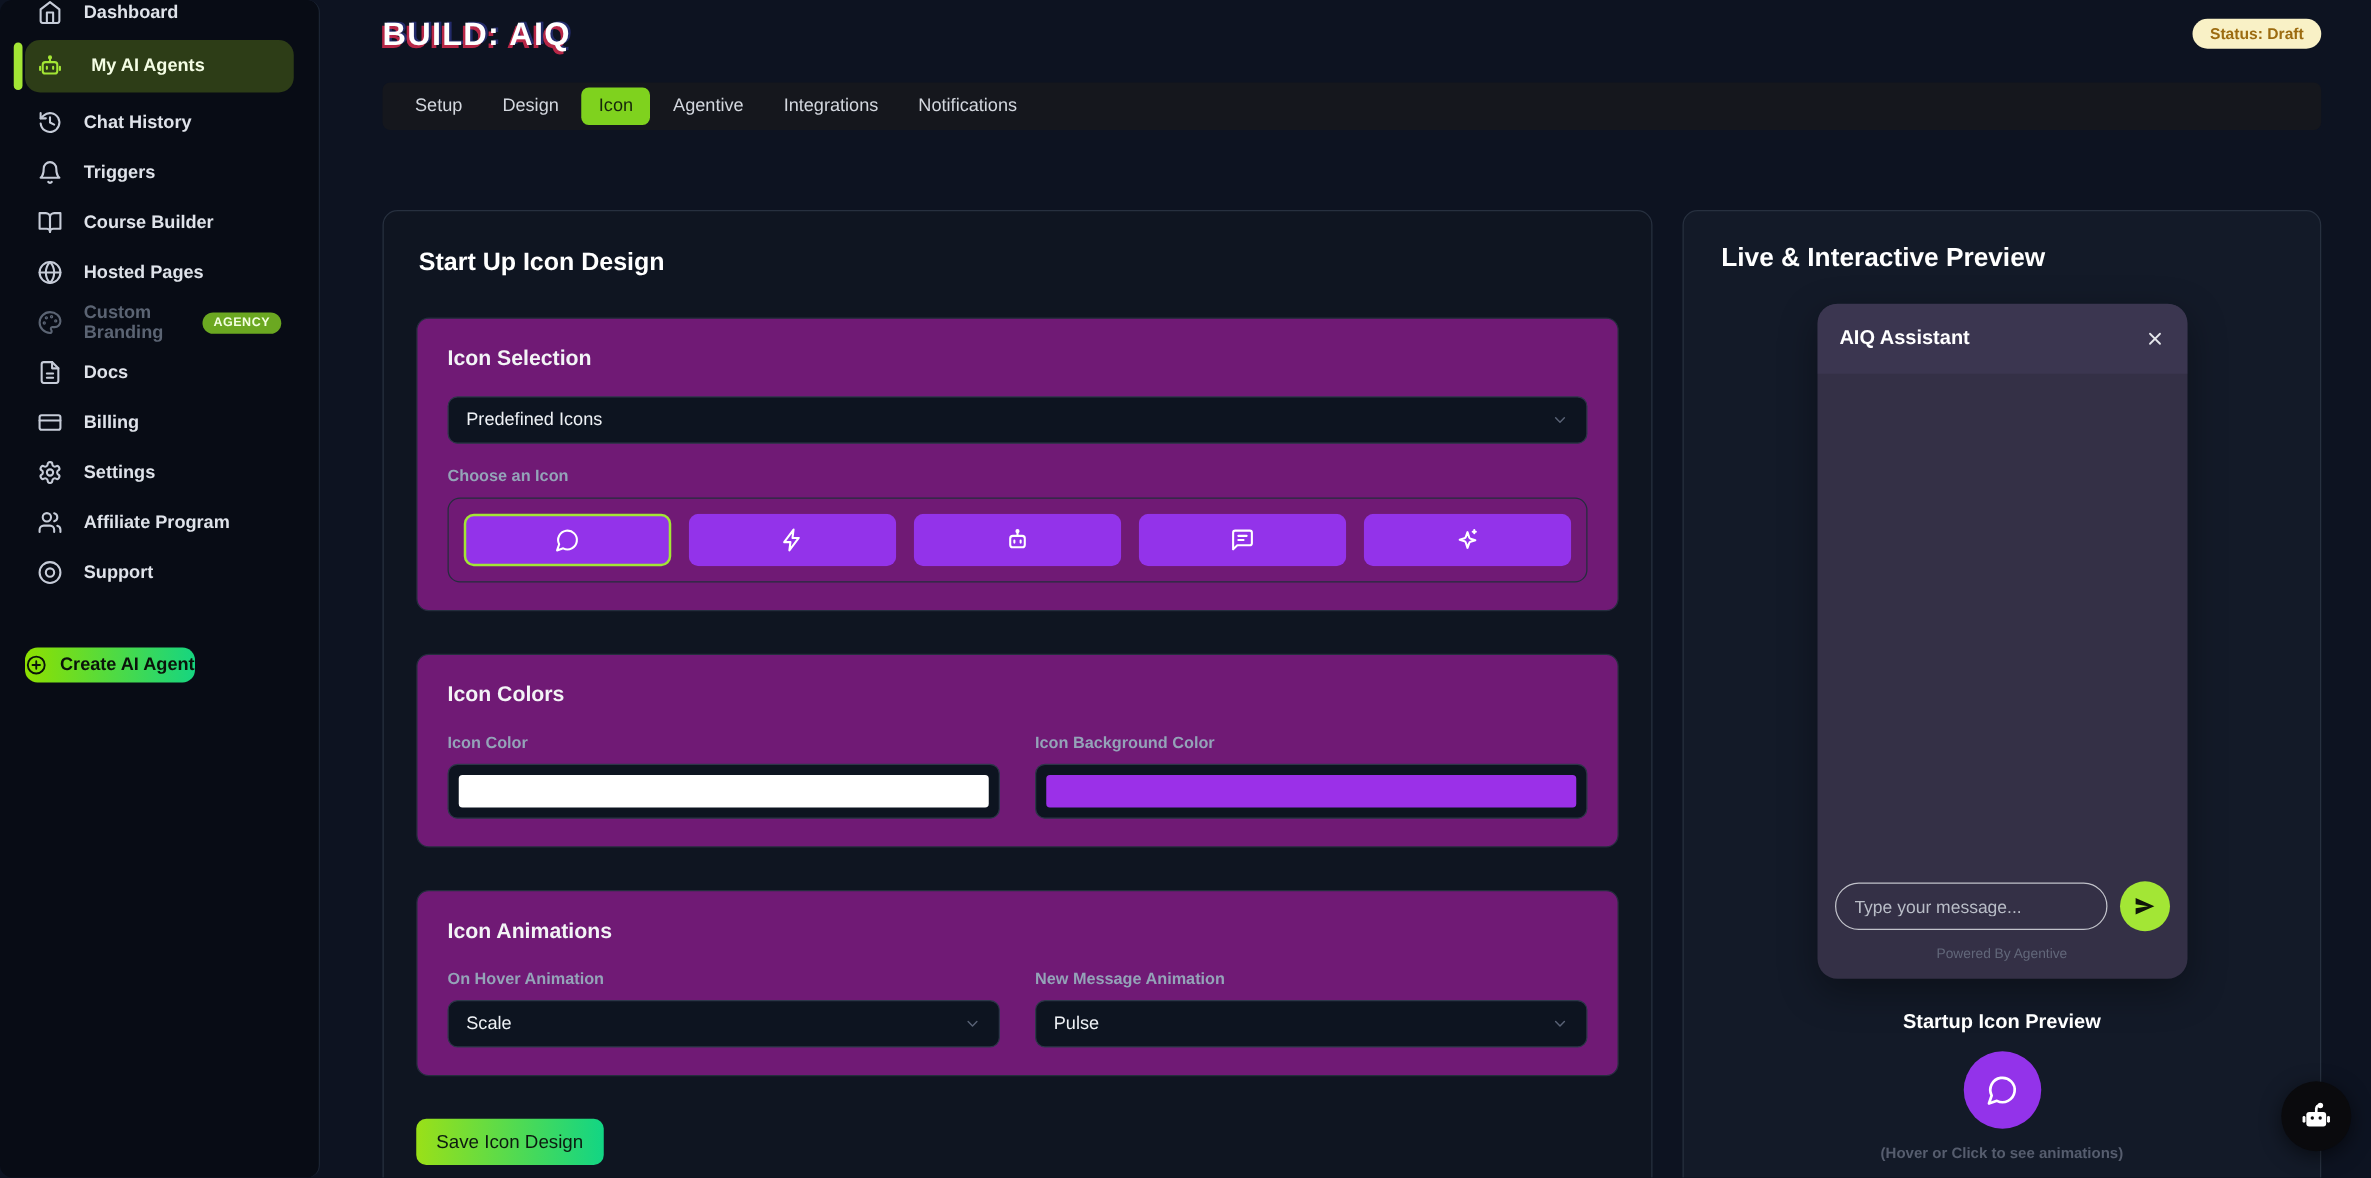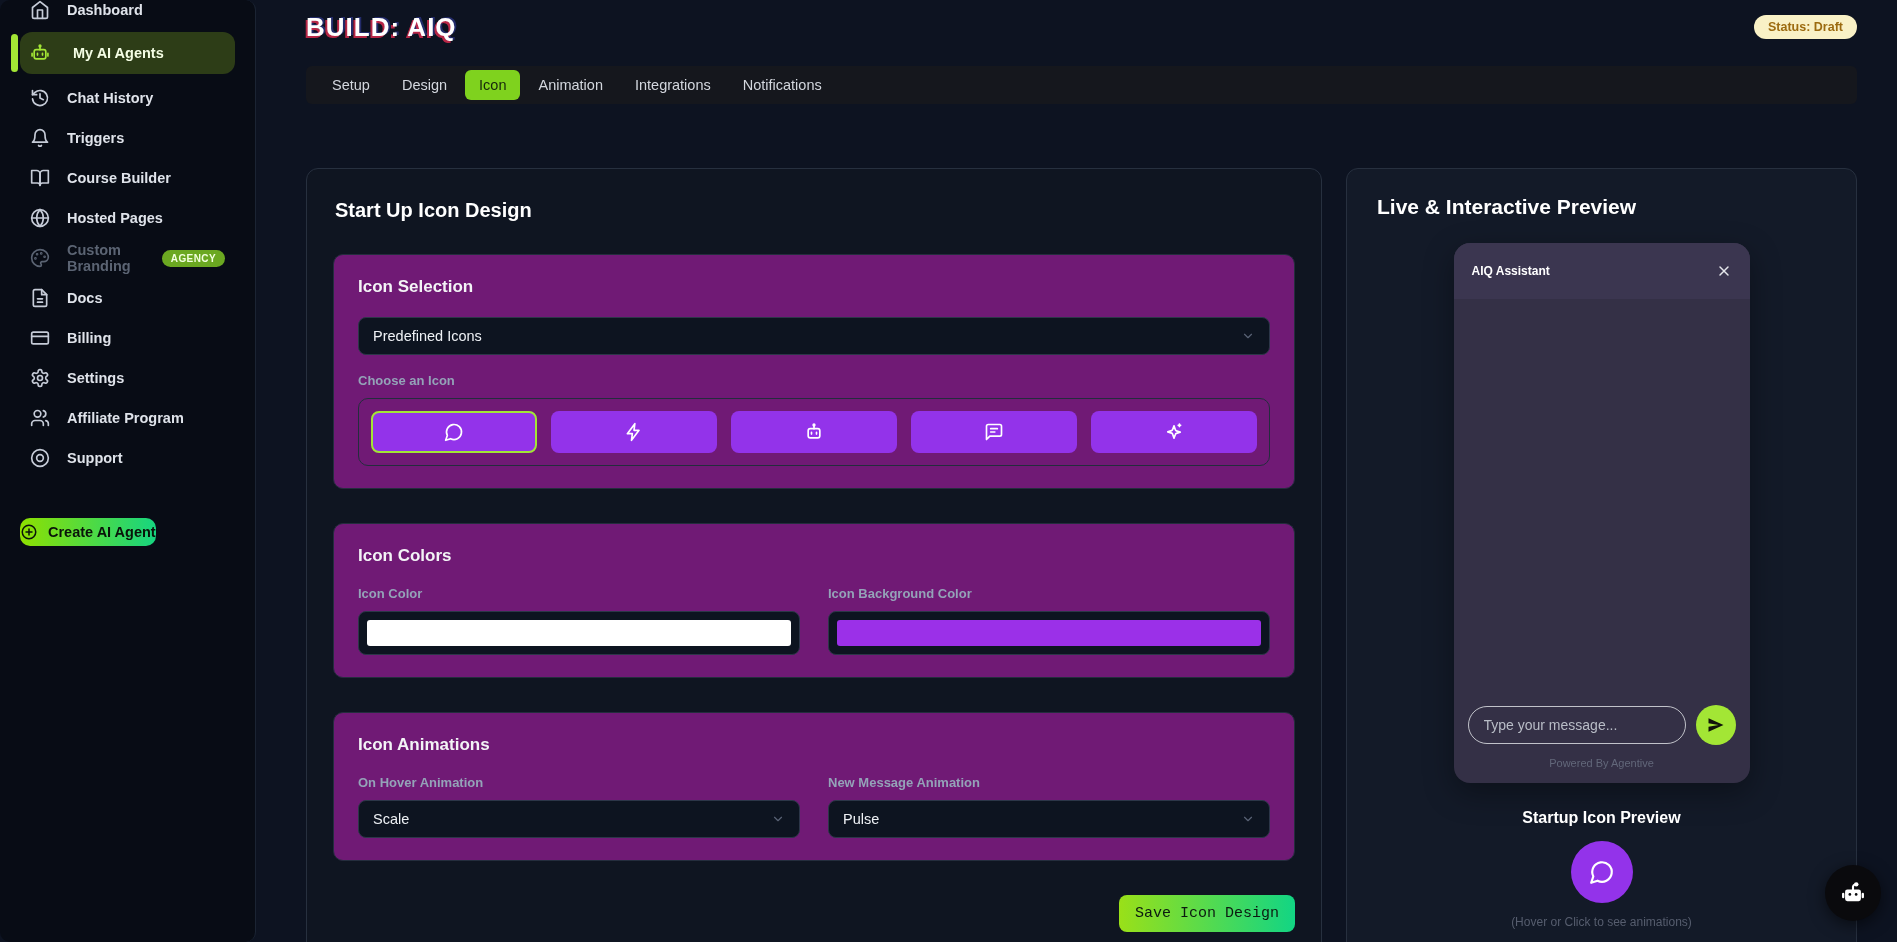--- a/index.html
+++ b/index.html
@@ -102,21 +102,21 @@
   .icon-btn {
     flex: 1; height: 42px; background: #9333ea; border: 2px solid transparent;
     border-radius: 8px; display: flex; align-items: center; justify-content: center;
     color: #ffffff; cursor: pointer;
   }
   .icon-btn.selected { border-color: #a3e635; }
   .two-col { display: flex; gap: 28px; }
   .col { flex: 1; }
   .swatch-wrap { border: 1px solid #2c3648; border-radius: 8px; padding: 8px; background: #0d1420; cursor: pointer; }
   .swatch { height: 26px; border-radius: 3px; }
-  .save-row { display: flex; justify-content: flex-end; margin-top: 30px; font-family: Liberation Mono, monospace; }
+  .save-row { display: flex; margin-top: 30px; }
   .save-btn {
     background: linear-gradient(90deg, #9ae018, #12d584);
     color: #0c1a10; border: none; border-radius: 8px; font-family: inherit;
     font-size: 15px; padding: 10px 16px; cursor: pointer;
   }
 
   
   .right-panel {
     flex: 1; align-self: flex-start; height: 788px;
     background: #131a28; border: 1px solid #27303f; border-radius: 12px;
@@ -126,42 +126,42 @@
   .chat-widget {
     width: 296px; height: 540px; margin: 0 auto;
     background: #343046; border-radius: 16px; overflow: hidden;
     display: flex; flex-direction: column;
     box-shadow: 0 10px 30px rgba(0,0,0,.35);
   }
   .chat-header {
     height: 56px; background: #3b3650; flex: 0 0 56px;
     display: flex; align-items: center; justify-content: space-between; padding: 0 18px;
   }
-  .chat-title { font-size: 12px; font-weight: 800; color: #ffffff; }
+  .chat-title { font-size: 16px; font-weight: 800; color: #ffffff; }
   .chat-close { color: #e5e7eb; cursor: pointer; }
   .chat-body { flex: 1; }
   .chat-input-row { display: flex; align-items: center; gap: 10px; padding: 0 14px; }
   .chat-input {
     flex: 1; height: 38px; border: 1px solid rgba(229,231,235,.8); border-radius: 19px;
     background: transparent; color: #c9ccd6; padding: 0 15px; font-size: 14px;
     font-family: inherit; outline: none;
   }
   .chat-input::placeholder { color: #b9bdc7; }
   .send-btn {
     width: 40px; height: 40px; flex: 0 0 40px; border-radius: 50%; border: none;
     background: #a3e635; display: flex; align-items: center; justify-content: center; cursor: pointer;
   }
   .powered { text-align: center; font-size: 11px; color: #62677a; margin: 12px 0 14px; }
   .startup-title { text-align: center; font-size: 16px; font-weight: 800; color: #ffffff; margin-top: 26px; }
   .startup-circle {
     width: 62px; height: 62px; border-radius: 50%; background: #9333ea;
     margin: 14px auto 0; display: flex; align-items: center; justify-content: center;
     color: #ffffff; cursor: pointer;
   }
-  .startup-hint { text-align: center; font-size: 12px; color: #565d6e; margin-top: 12px; }
+  .startup-hint { text-align: center; font-size: 12px; color: #565d6e; margin-top: 12px; font-weight: bold; }
 
   
   .fab {
     position: absolute; right: 16px; bottom: 21px; width: 56px; height: 56px;
     border-radius: 50%; border: none; background: #0a0a0d; cursor: pointer;
     display: flex; align-items: center; justify-content: center;
     box-shadow: 0 4px 16px rgba(0,0,0,.55);
   }
 </style>
 </head>
@@ -319,21 +319,21 @@
 
   <div class="topbar">
     <div class="logo">BUILD: AIQ</div>
     <div class="status-badge">Status: Draft</div>
   </div>
 
   <div class="tabbar">
     <div class="tab">Setup</div>
     <div class="tab">Design</div>
     <div class="tab active">Icon</div>
-    <div class="tab">Animation</div>
+    <div class="tab">Agentive</div>
     <div class="tab">Integrations</div>
     <div class="tab">Notifications</div>
   </div>
 
   <div class="panels">
 
     <section class="left-panel">
       <h2 class="panel-title">Start Up Icon Design</h2>
 
       <div class="card">

